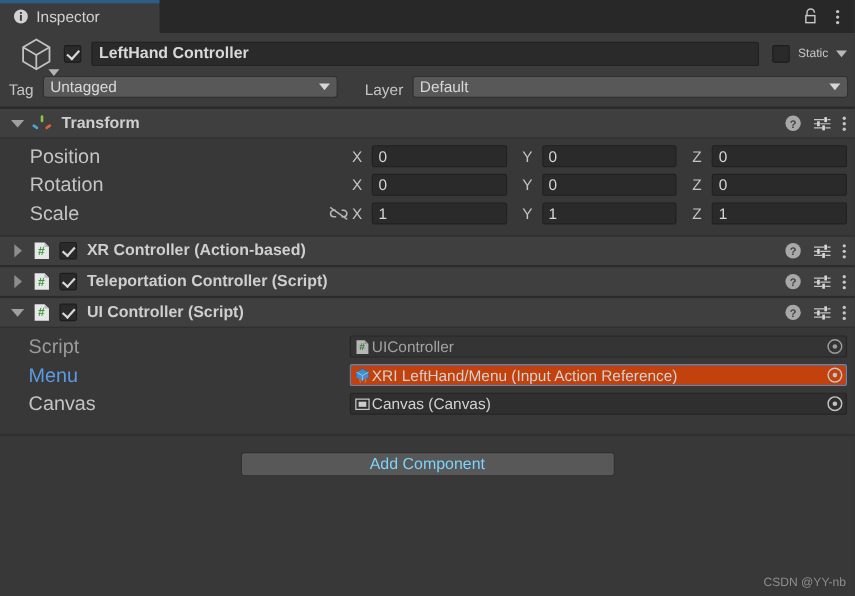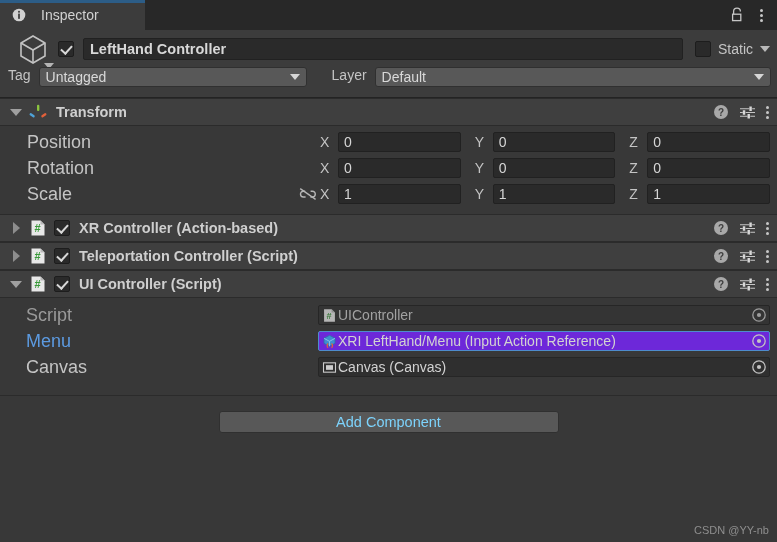--- a/index.html
+++ b/index.html
@@ -31,21 +31,21 @@
   }
   .tab-accent {
     position: absolute;
     left: 0; top: 0;
     width: 145px; height: 3px;
     background: #2c5d87;
   }
   .tab {
     display: flex;
     align-items: center;
-    gap: 15px;
+    gap: 7px;
     padding: 0 16px 0 12px;
     background: #3c3c3c;
     height: 30px;
     border-top-left-radius: 3px;
     border-top-right-radius: 3px;
     width: 145px;
   }
   .tab-label { font-size: 14px; color: #d2d2d2; }
   .info-icon {
     width: 14px; height: 14px;
@@ -121,31 +121,31 @@
     padding: 0 6px;
     font-weight: bold;
     font-size: 14.5px;
     color: #d8d8d8;
   }
   .static-wrap {
     display: flex; align-items: center; gap: 7px;
     margin-left: 12px;
     flex: 0 0 auto;
   }
-  .static-label { color: #c4c4c4; font-size: 14px; }
+  .static-label { color: #c4c4c4; font-size: 11px; }
   .caret-dn {
     width: 0; height: 0;
     border-left: 5px solid transparent;
     border-right: 5px solid transparent;
     border-top: 6px solid #b9b9b9;
   }
 
   .row-tag {
     display: flex;
-    align-items: flex-start;
+    align-items: flex-end;
     height: 22px;
     padding: 0 6px 0 8px;
     margin-top: 5px;
   }
   .lbl { color: #c4c4c4; font-size: 14px; }
   .dropdown {
     height: 20px;
     background: #585858;
     border: 1px solid #303030;
     border-radius: 3px;
@@ -258,21 +258,21 @@
     border: 1px solid #262626;
     border-radius: 2px;
     display: flex;
     align-items: center;
     padding: 0 2px 0 3px;
     overflow: hidden;
     position: relative;
   }
   .obj-field.selected {
     border: 1px solid #4e8ccc;
-    background: #6d28d9;
+    background: #c2410c;
   }
   .obj-field.disabled { background: #343434; }
   .ofi { width: 15px; height: 15px; flex: 0 0 15px; display: block; margin-right: 1px; }
   .obj-text {
     font-size: 14px;
     color: #d2d2d2;
     white-space: nowrap;
     overflow: hidden;
     text-overflow: ellipsis;
     flex: 1;

